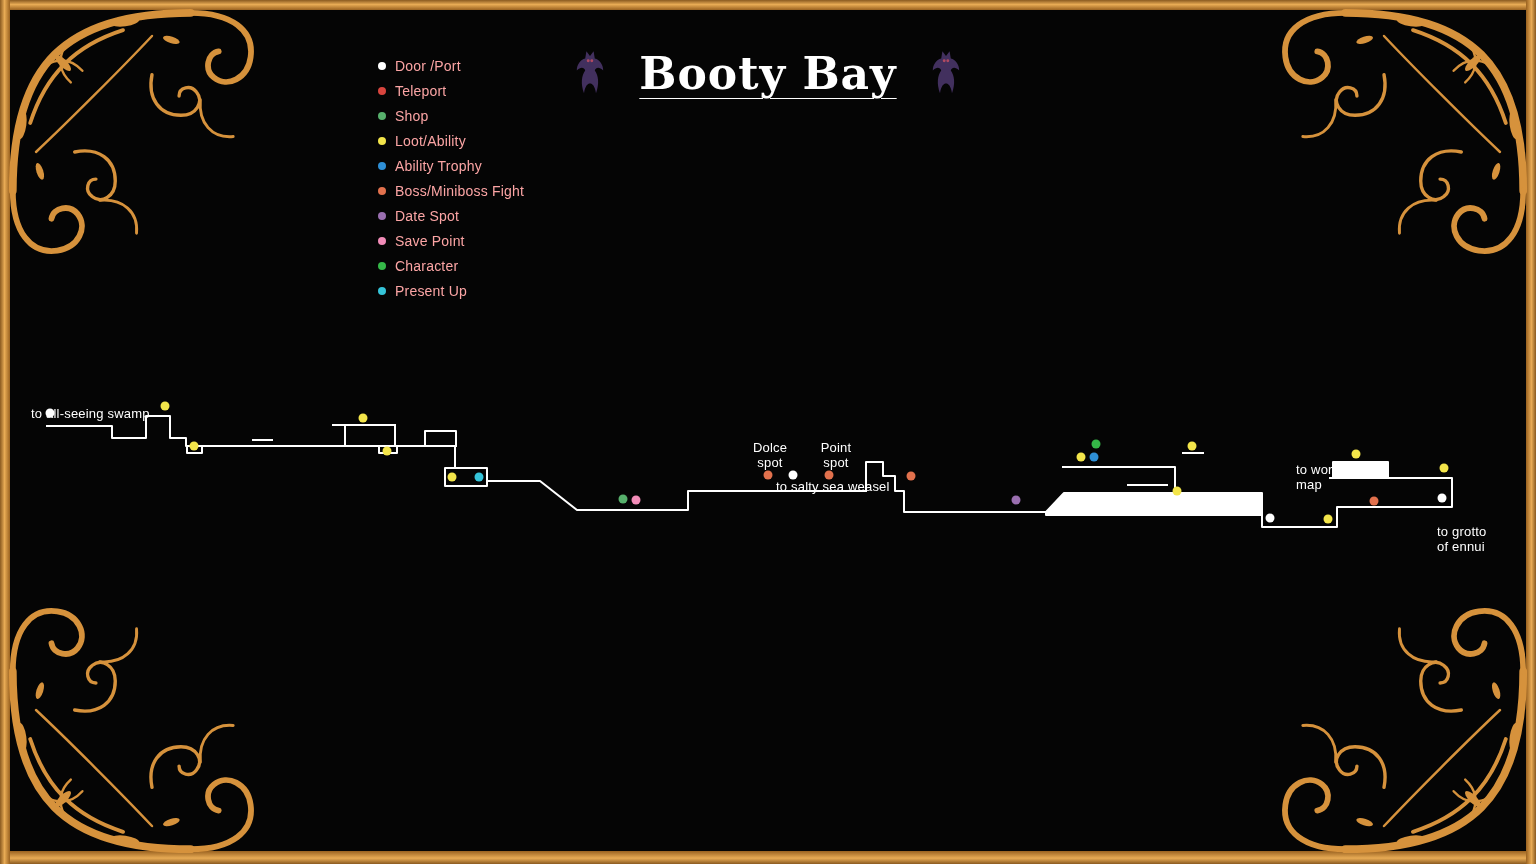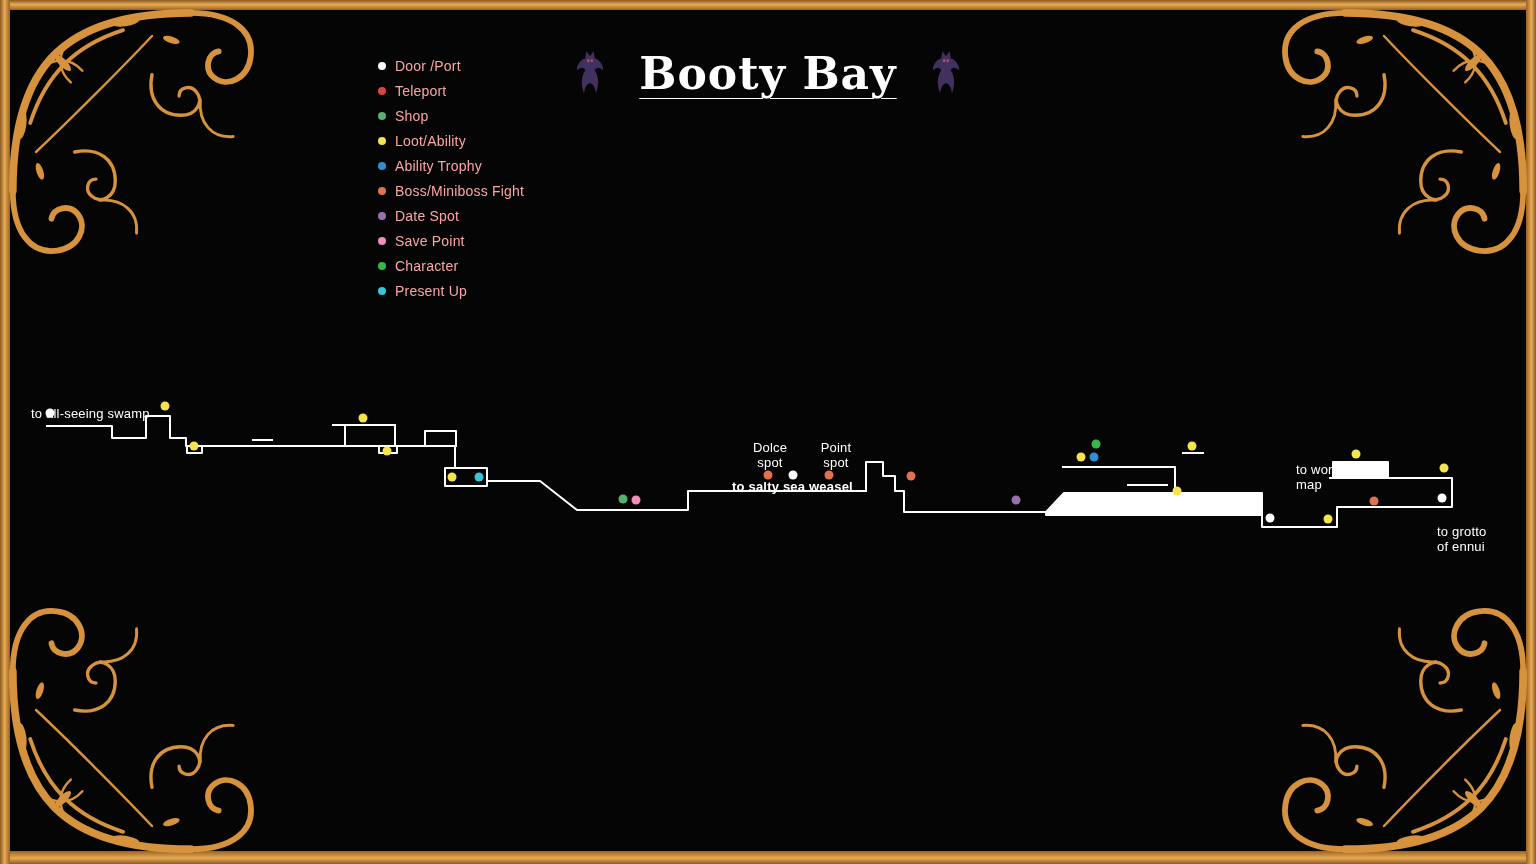--- a/index.html
+++ b/index.html
@@ -204,20 +204,20 @@
         <circle cx="1442" cy="498" r="4.5" fill="#ffffff"></circle>
       </g>
   </svg>
 
   <div class="map-labels">
       <div class="map-label" style="left: 31px; top: 378px; margin-top: 28px;">to all-seeing swamp</div>
       <div class="map-label center" style="left: 770px; top: 440px;">Dolce
 spot</div>
       <div class="map-label center" style="left: 836px; top: 440px;">Point
 spot</div>
-      <div class="map-label" style="left: 732px; top: 479px; font-weight: bold;">to salty sea weasel</div>
+      <div class="map-label" style="left: 776px; top: 479px;">to salty sea weasel</div>
       <div class="map-label" style="left: 1264px; top: 462px; margin-left: 32px;">to world
 map</div>
       <div class="map-label" style="left: 1437px; top: 524px;">to grotto
 of ennui</div>
     </div>
 
 </div>
 
 </body></html>

